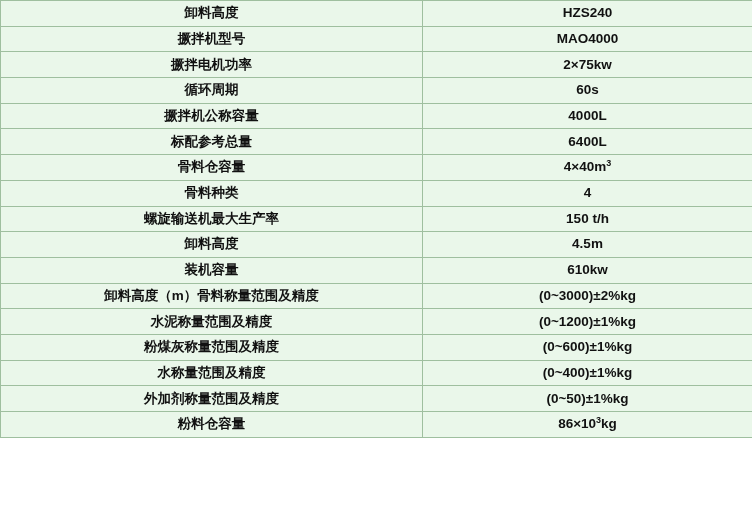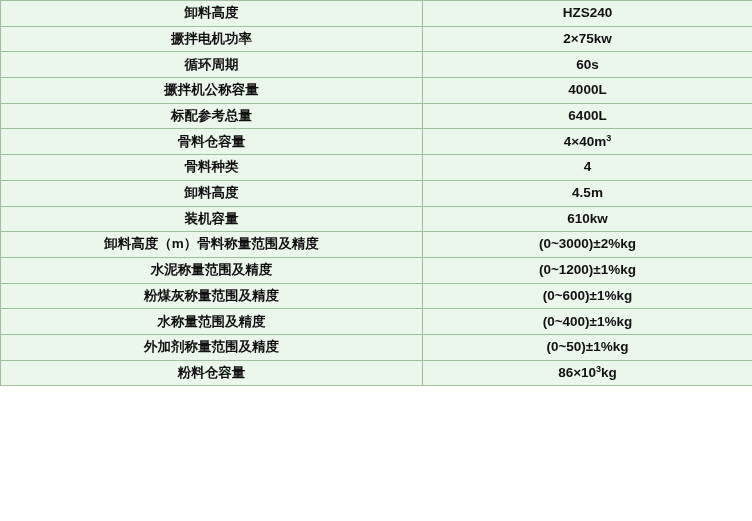--- a/index.html
+++ b/index.html
@@ -51,20 +51,24 @@
 </head>
 <body>
 
 <table id="spec-table">
   <tbody>
     <tr>
       <td class="label">卸料高度</td>
       <td class="value">HZS240</td>
     </tr>
     <tr>
+      <td class="label">撅拌机型号</td>
+      <td class="value">MAO4000</td>
+    </tr>
+    <tr>
       <td class="label">撅拌电机功率</td>
       <td class="value">2×75kw</td>
     </tr>
     <tr>
       <td class="label">循环周期</td>
       <td class="value">60s</td>
     </tr>
     <tr>
       <td class="label">撅拌机公称容量</td>
       <td class="value">4000L</td>
@@ -73,20 +77,24 @@
       <td class="label">标配参考总量</td>
       <td class="value">6400L</td>
     </tr>
     <tr>
       <td class="label">骨料仓容量</td>
       <td class="value">4×40m<sup>3</sup></td>
     </tr>
     <tr>
       <td class="label">骨料种类</td>
       <td class="value">4</td>
+    </tr>
+    <tr>
+      <td class="label">螺旋输送机最大生产率</td>
+      <td class="value">150 t/h</td>
     </tr>
     <tr>
       <td class="label">卸料高度</td>
       <td class="value">4.5m</td>
     </tr>
     <tr>
       <td class="label">装机容量</td>
       <td class="value">610kw</td>
     </tr>
     <tr>

